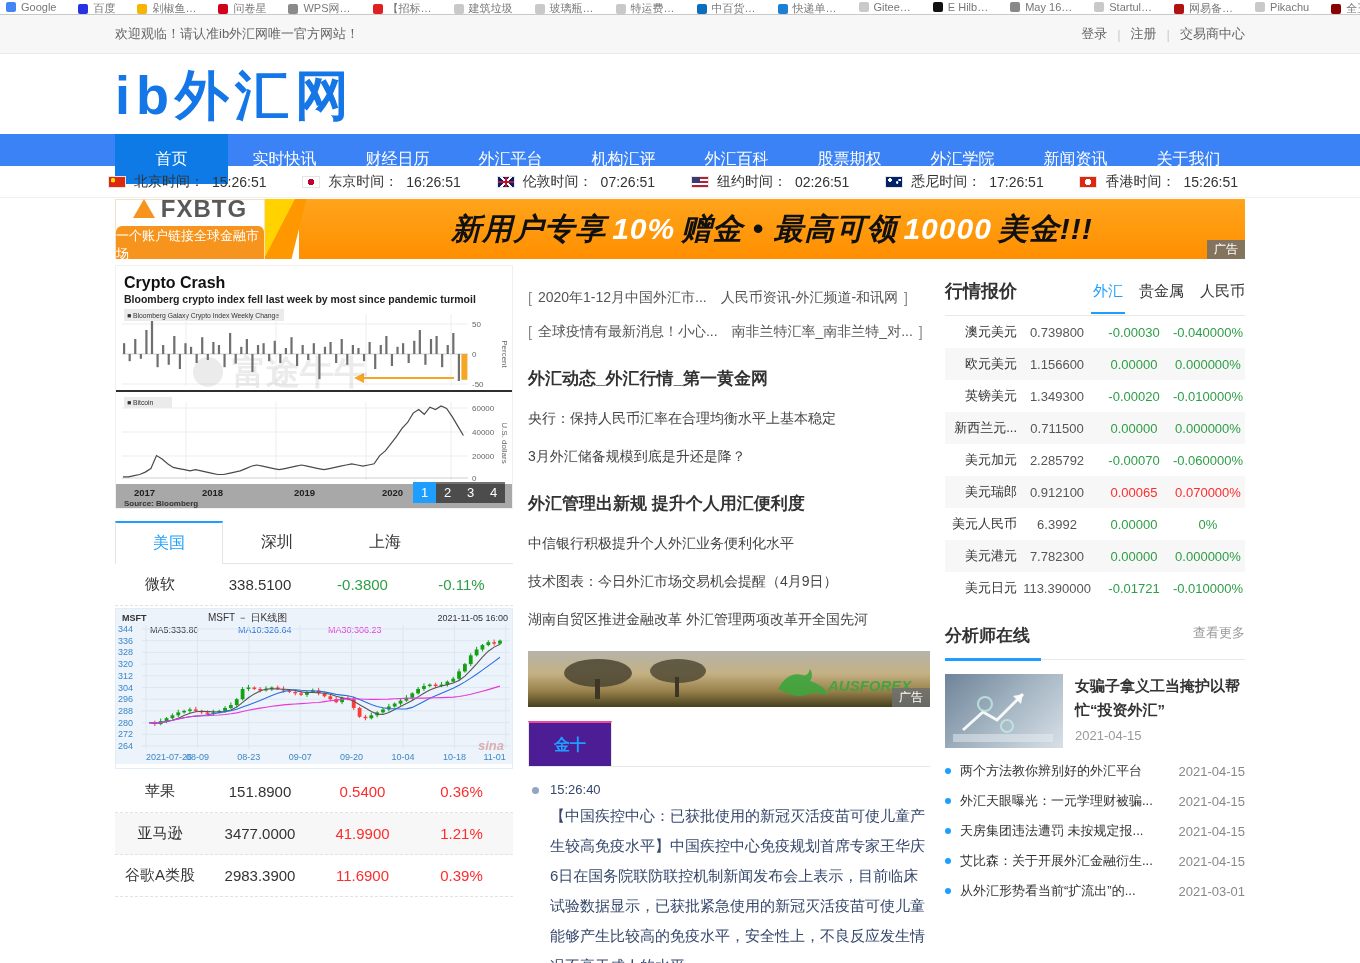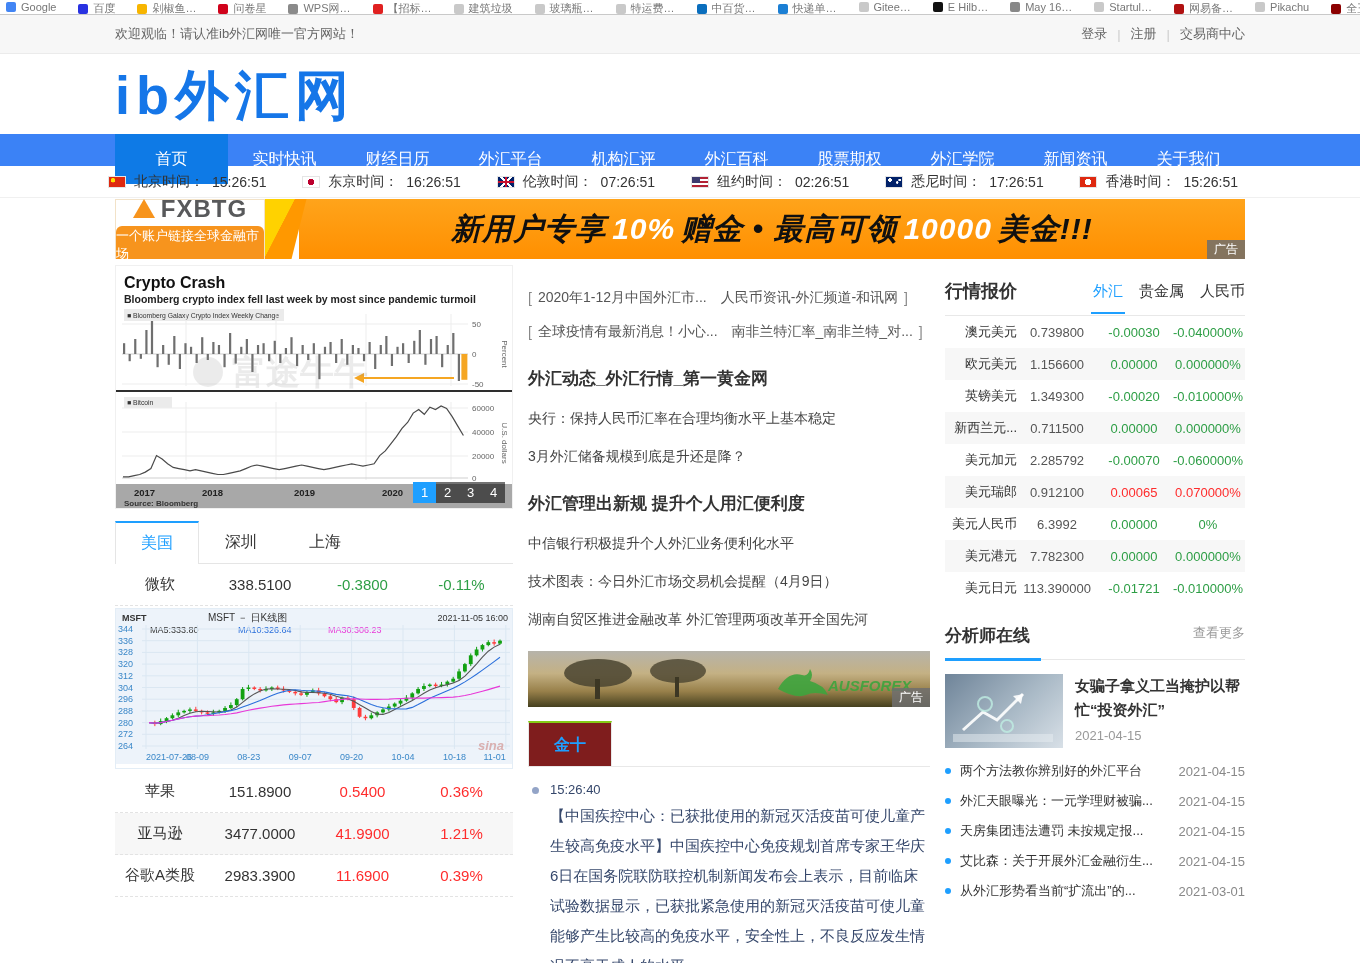--- a/index.html
+++ b/index.html
@@ -68,21 +68,21 @@
   #col-right{width:300px;flex:none;}
 
   
   #crypto-box{width:398px;height:244px;position:relative;border:1px solid #f0f0f0;box-sizing:border-box;cursor:pointer;}
   .pager{position:absolute;right:7px;bottom:5px;display:flex;}
   .pager span{width:23px;height:21px;line-height:21px;text-align:center;background:rgba(0,0,0,.55);color:#fff;font-size:13px;cursor:pointer;}
   .pager span.on{background:#1e9fff;}
 
   
   #stock-tabs{margin-top:12px;display:flex;border-bottom:1px solid #e5e5e5;height:42px;}
-  .stab{width:84px;text-align:center;line-height:42px;font-size:16px;color:#333;cursor:pointer;box-sizing:border-box;}
+  .stab{width:108px;text-align:center;line-height:42px;font-size:16px;color:#333;cursor:pointer;box-sizing:border-box;}
   .stab.on{color:#1e9fff;border-top:2px solid #1e9fff;border-left:1px solid #e5e5e5;border-right:1px solid #e5e5e5;background:#fff;margin-bottom:-1px;line-height:39px;}
   .srow{display:grid;grid-template-columns:90px 110px 95px 103px;height:41px;align-items:center;font-size:15px;text-align:center;border-bottom:1px dashed #e3e3e3;cursor:pointer;}
   .srow:nth-child(even){background:#f7f7f7;}
   .srow .nm{color:#333;}
   .srow .pr{color:#333;}
   [data-trend="up"]{color:#fe2c2c;}
   [data-trend="down"]{color:#2d9e45;}
   #msft-box{margin:2px 0;border:1px solid #e3edf6;}
 
   
@@ -90,21 +90,21 @@
   .brow{display:flex;font-size:14px;color:#555;margin-top:24px;align-items:center;}
   .brow .bk{color:#888;}
   .brow .lnk{cursor:pointer;}
   .brow .lnk1{margin:0 14px 0 6px;}
   .brow .lnk2{margin-right:6px;}
   .sec-title{font-size:17px;font-weight:bold;color:#333;margin-top:26px;cursor:pointer;}
   .nitem{font-size:14px;color:#444;margin-top:20px;cursor:pointer;}
   #mid-ad{height:56px;margin-top:22px;position:relative;background:linear-gradient(180deg,#b6b3aa 0%,#c4b184 40%,#98804a 72%,#45401f 100%);overflow:hidden;cursor:pointer;}
   #mid-ad svg{position:absolute;left:0;top:0;}
   #jtab-strip{border-bottom:1px solid #e8e8e8;margin-top:14px;height:45px;}
-  .jtab{width:84px;height:45px;line-height:43px;text-align:center;color:#1e9fff;font-weight:bold;font-size:16px;border-top:2px solid #84cc16;border-left:1px solid #e8e8e8;border-right:1px solid #e8e8e8;background:#7f1d1d;box-sizing:border-box;cursor:pointer;}
+  .jtab{width:84px;height:45px;line-height:43px;text-align:center;color:#1e9fff;font-weight:bold;font-size:16px;border-top:2px solid #ec4899;border-left:1px solid #e8e8e8;border-right:1px solid #e8e8e8;background:#4c1d95;box-sizing:border-box;cursor:pointer;}
   .fitem{position:relative;padding-left:22px;margin-top:15px;}
   .fitem .dot{position:absolute;left:4px;top:5px;width:7px;height:7px;border-radius:50%;background:#93a4c7;}
   .ftime{font-size:13px;color:#35476b;}
   .ftext{font-size:15px;line-height:30px;color:#35476b;margin-top:4px;}
 
   
   .qhead{display:flex;align-items:center;border-bottom:1px solid #e8e8e8;padding-bottom:12px;margin-top:14px;}
   .qtitle{font-size:18px;font-weight:bold;color:#333;flex:1;}
   .qtab{margin-left:16px;font-size:15px;color:#333;cursor:pointer;position:relative;}
   .qtab.on{color:#1e9fff;}

